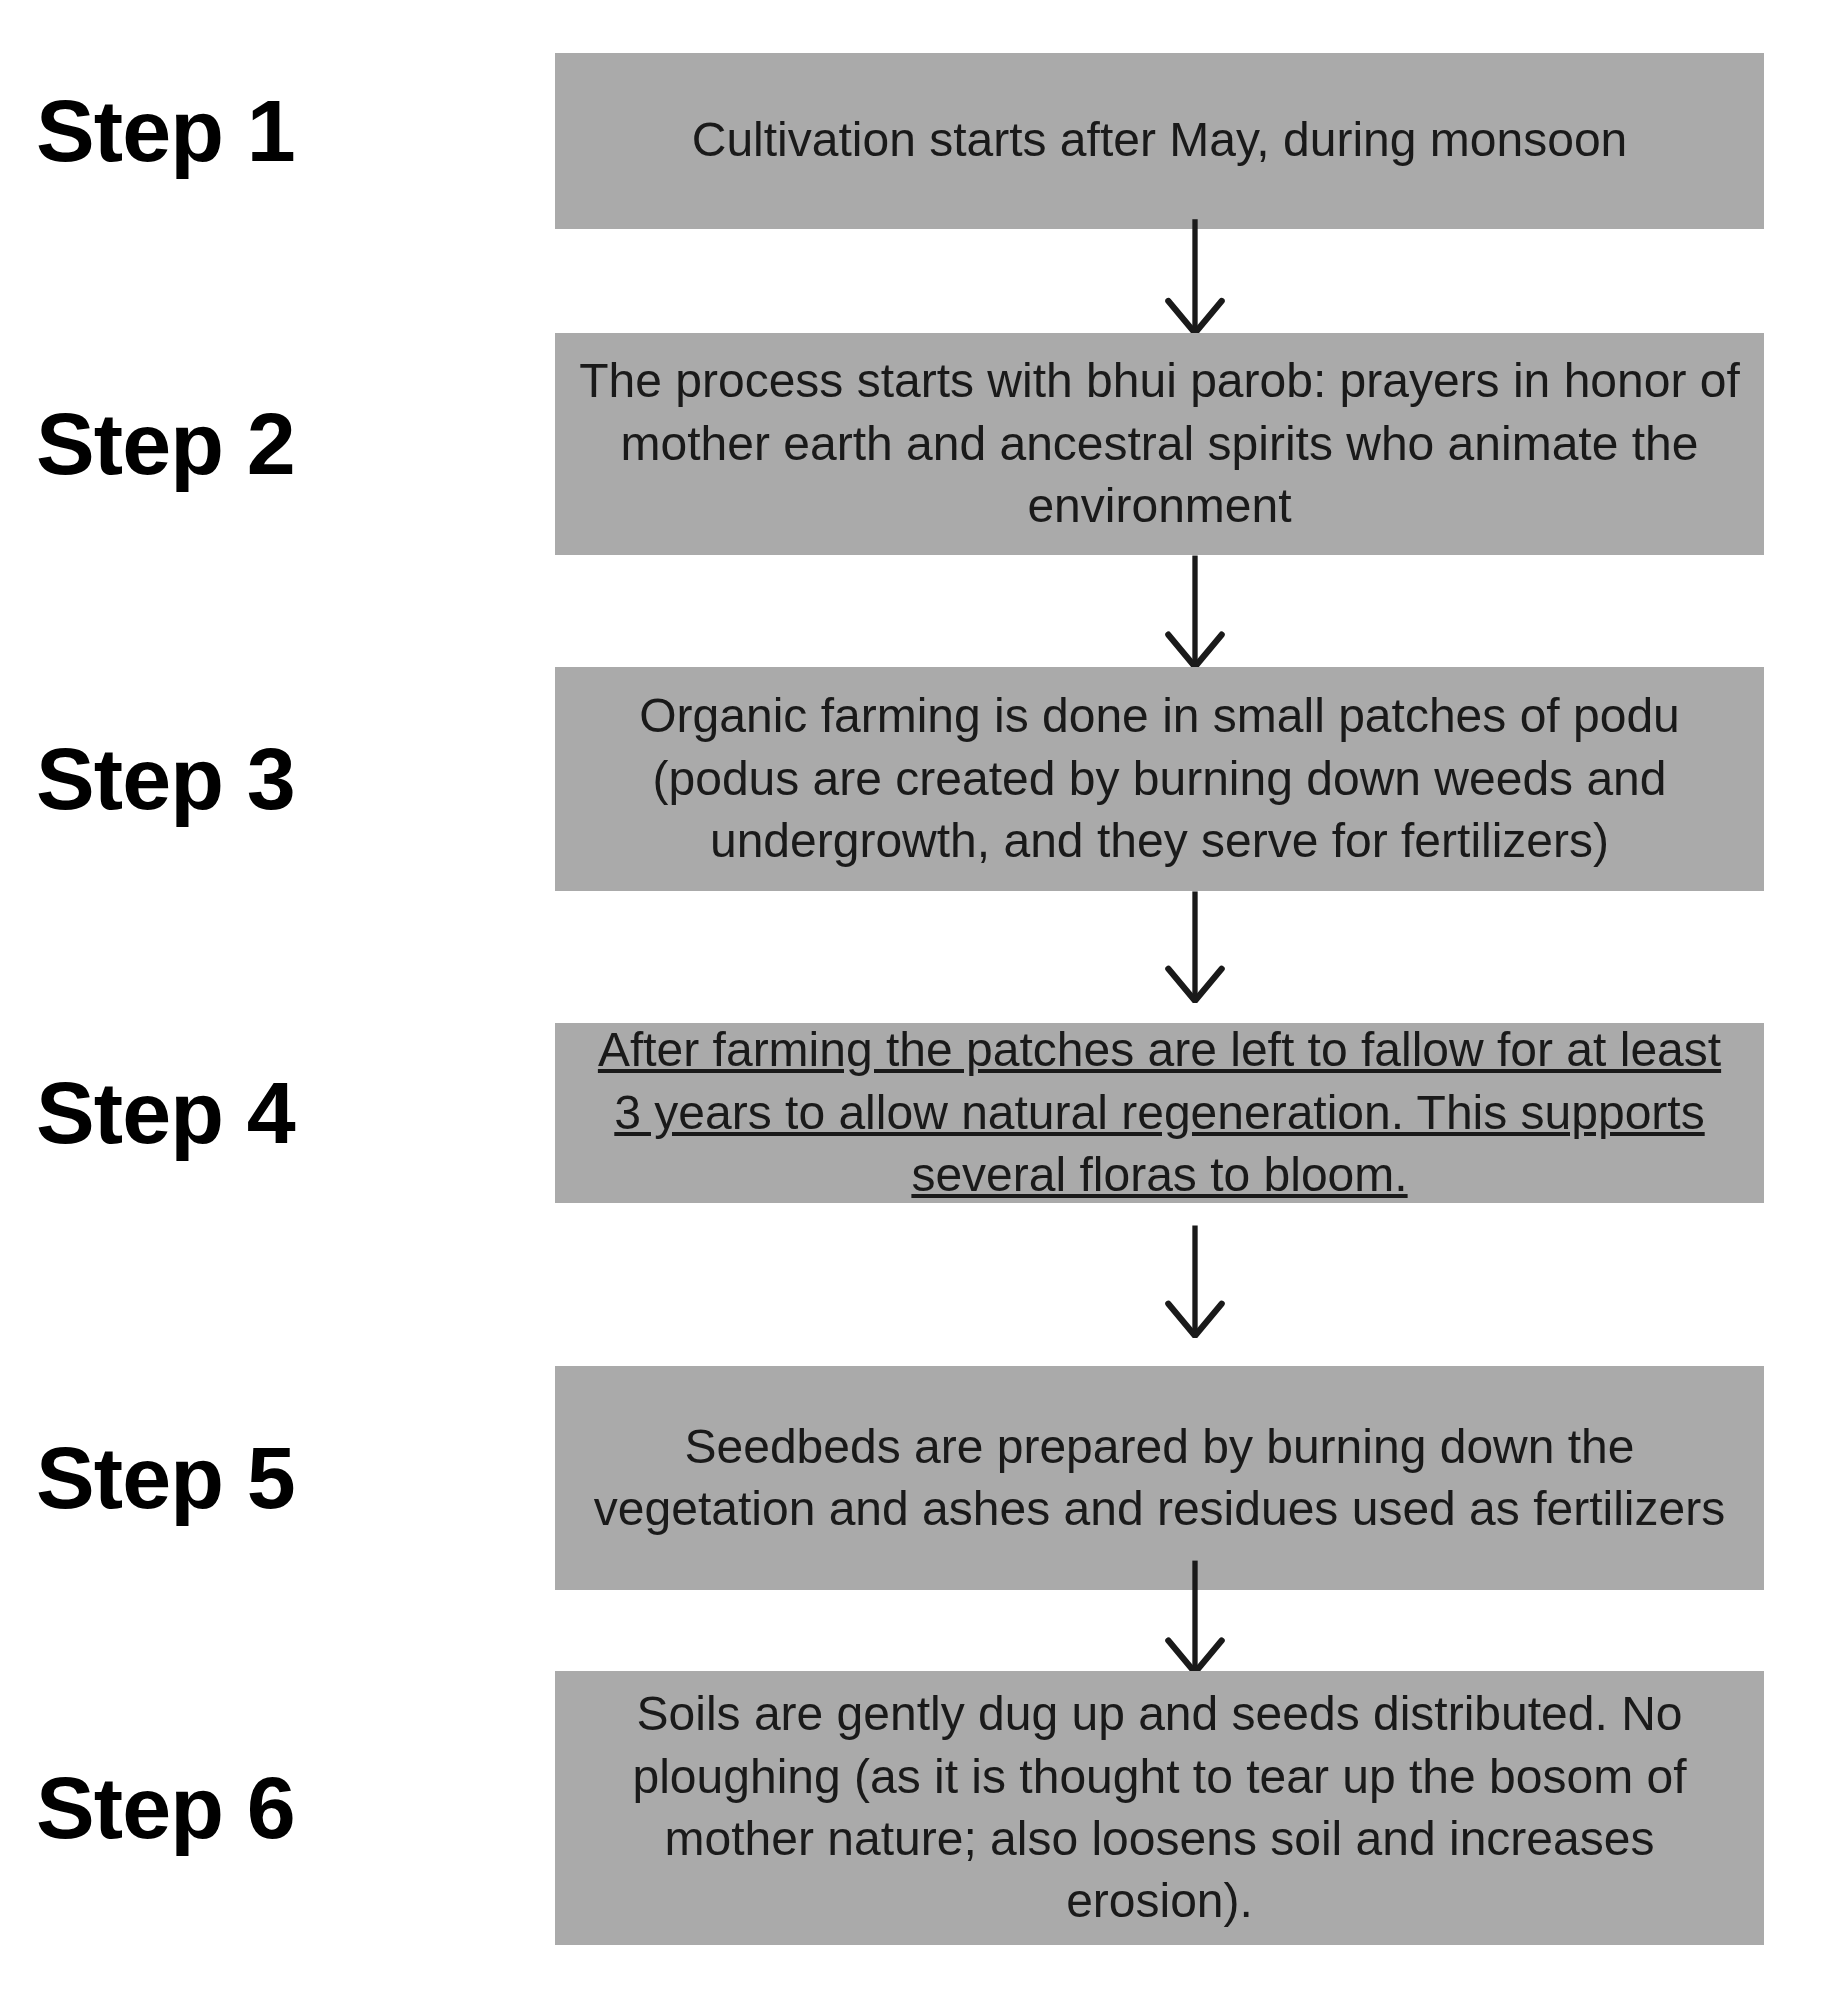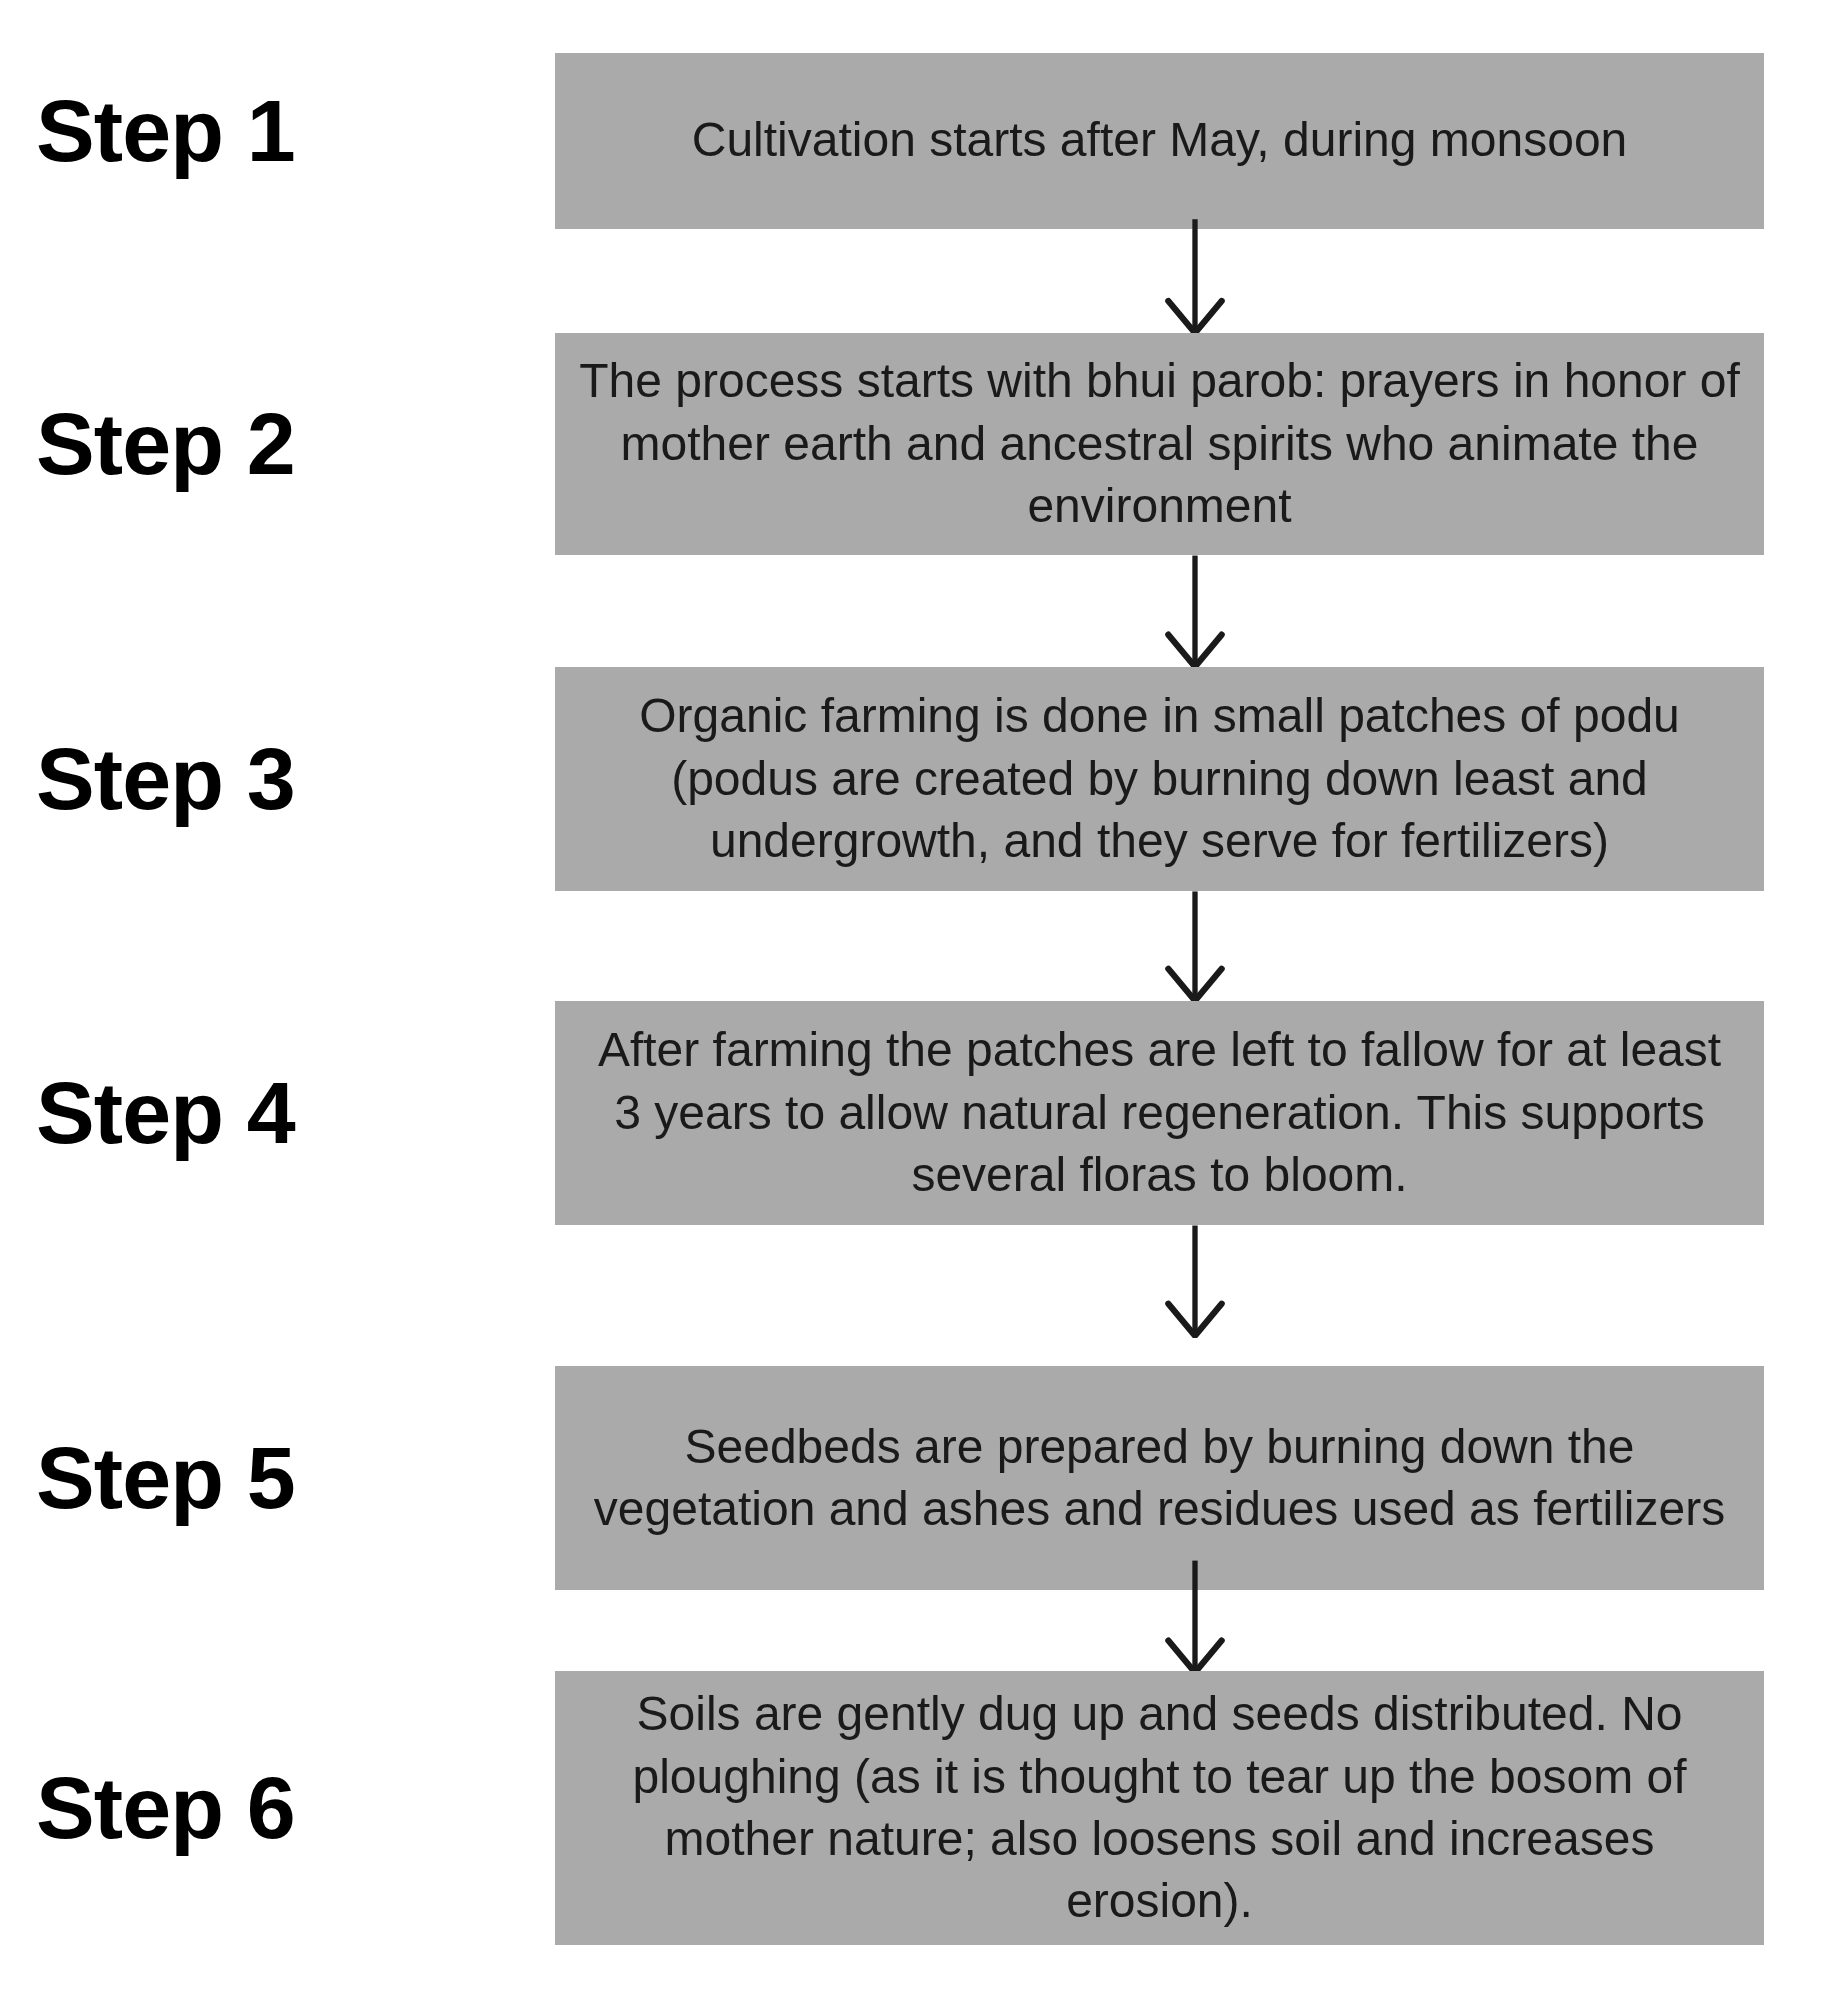--- a/index.html
+++ b/index.html
@@ -71,21 +71,21 @@
   .row-1 { top: 43px;   height: 176px; }
   .row-2 { top: 333px;  height: 222px; }
   .row-3 { top: 667px;  height: 224px; }
   .row-4 { top: 1001px; height: 224px; }
   .row-5 { top: 1336px; height: 284px; }
   .row-6 { top: 1673px; height: 270px; }
 
   .row-1 .step-box { height: 176px; margin-top: 19px; }
   .row-2 .step-box { height: 222px; }
   .row-3 .step-box { height: 224px; }
-  .row-4 .step-box { height: 224px; }
+  .row-4 .step-box { height: 180px; text-decoration: underline; }
   .row-5 .step-box { height: 224px; }
   .row-6 .step-box { height: 274px; }
 
   
   .connector {
     position: absolute;
     left: 1163px;
     width: 64px;
     pointer-events: none;
   }
@@ -126,21 +126,21 @@
   <div class="connector conn-2">
     <svg width="64" height="114" viewBox="0 0 72 127" xmlns="http://www.w3.org/2000/svg">
       <line x1="36" y1="0" x2="36" y2="125" stroke="#1a1a1a" stroke-width="6"></line>
       <polyline points="6,89 36,125 66,89" fill="none" stroke="#1a1a1a" stroke-width="7" stroke-linecap="round" stroke-linejoin="round"></polyline>
     </svg>
   </div>
 
   <div class="step-row row-3">
     <div class="step-label">Step 3</div>
     <div class="step-box">
-      <span class="box-text">Organic farming is done in small patches of podu (podus are created by burning down least and undergrowth, and they serve for fertilizers)</span>
+      <span class="box-text">Organic farming is done in small patches of podu (podus are created by burning down weeds and undergrowth, and they serve for fertilizers)</span>
     </div>
   </div>
 
   <div class="connector conn-3">
     <svg width="64" height="112" viewBox="0 0 72 125" xmlns="http://www.w3.org/2000/svg">
       <line x1="36" y1="0" x2="36" y2="123" stroke="#1a1a1a" stroke-width="6"></line>
       <polyline points="6,87 36,123 66,87" fill="none" stroke="#1a1a1a" stroke-width="7" stroke-linecap="round" stroke-linejoin="round"></polyline>
     </svg>
   </div>
 

